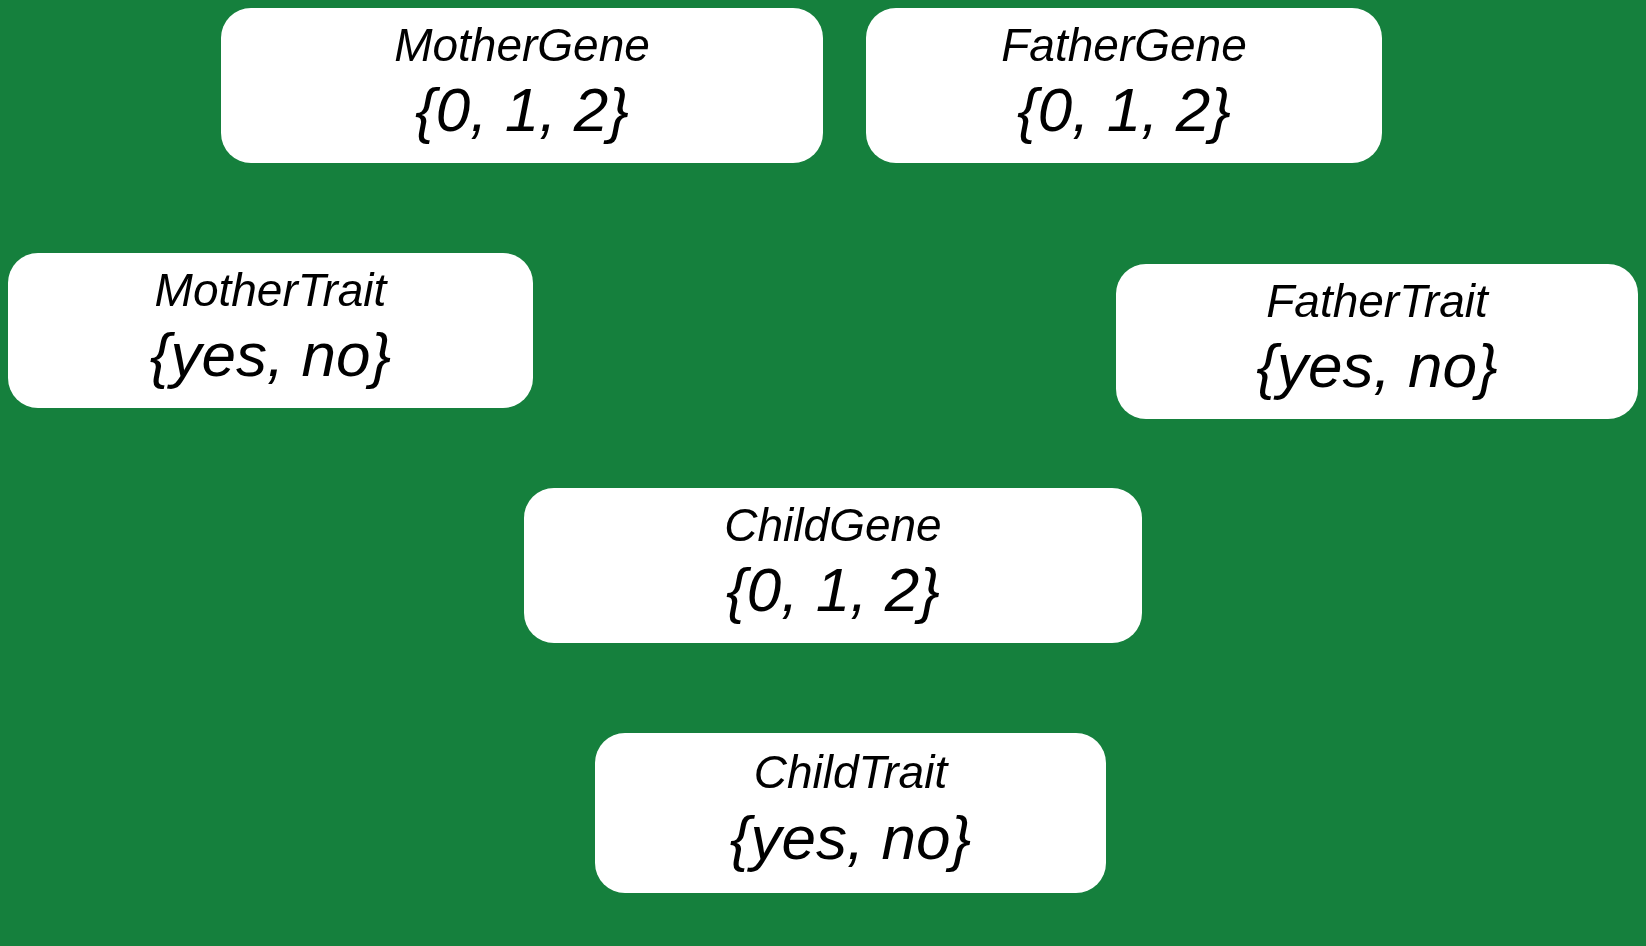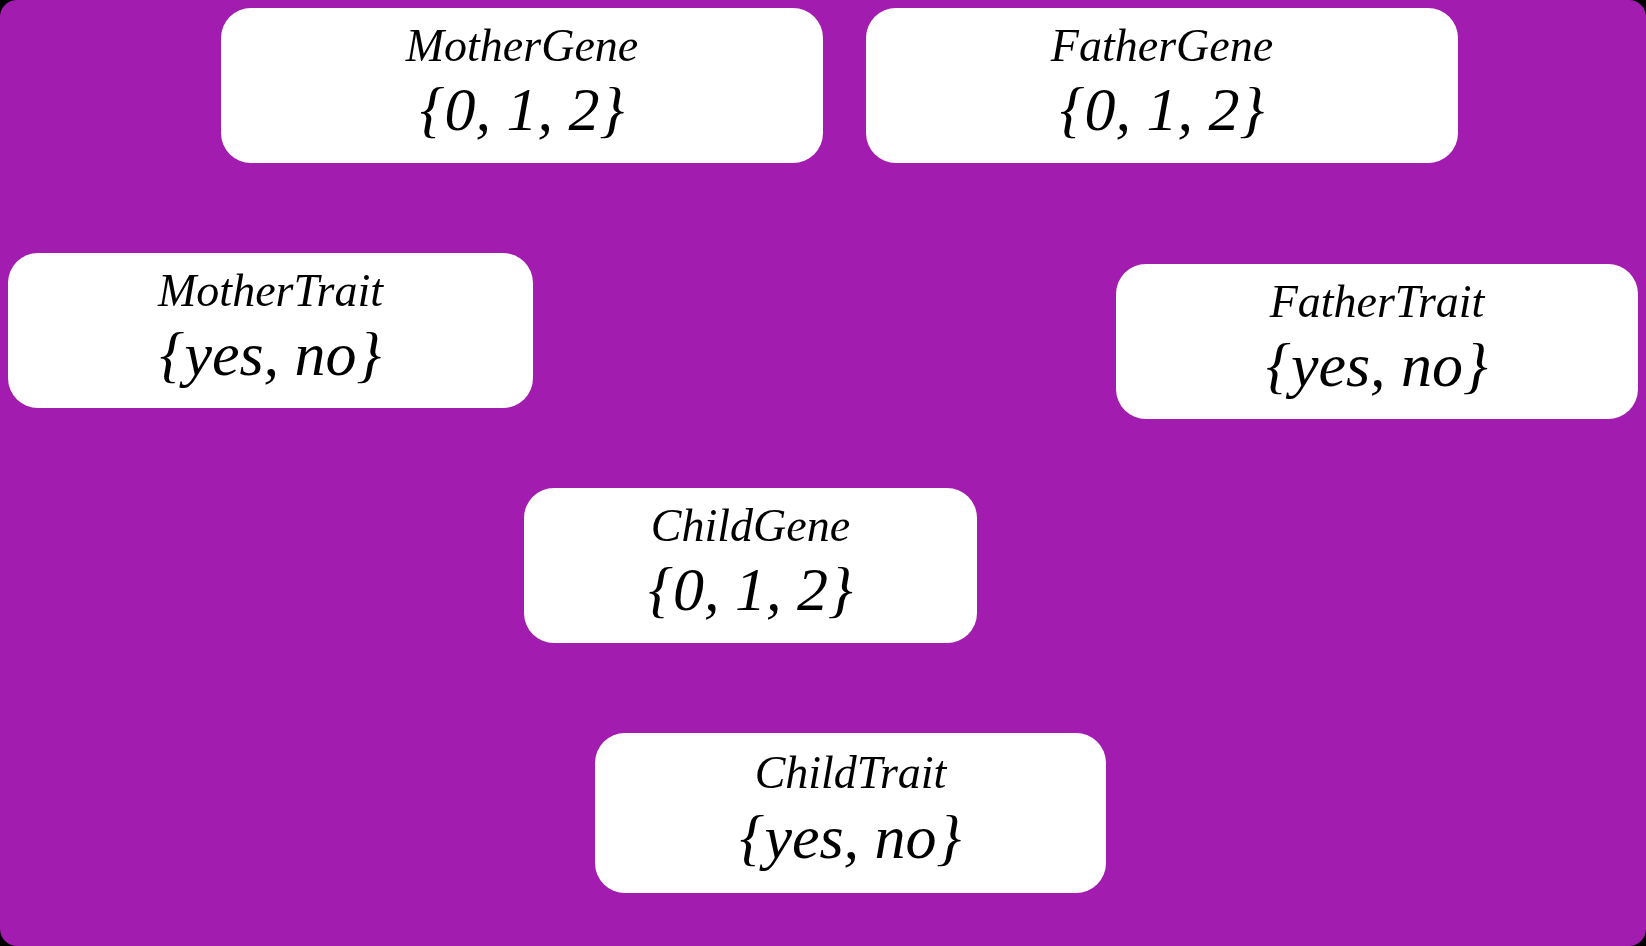--- a/index.html
+++ b/index.html
@@ -5,24 +5,23 @@
 <style>
   html, body {
     margin: 0;
     padding: 0;
     background: #000000;
   }
   #canvas {
     position: relative;
     width: 1646px;
     height: 946px;
-    background: #a21caf;
+    background: #15803d;
     overflow: hidden;
-    font-family: Liberation Serif, serif;
-    border-radius: 17px;
+    font-family: Liberation Sans, sans-serif;
   }
   .node {
     position: absolute;
     box-sizing: border-box;
     background: #ffffff;
     border-radius: 30px;
     display: flex;
     flex-direction: column;
     align-items: center;
     justify-content: center;
@@ -41,24 +40,24 @@
   }
   .node-domain {
     display: block;
     font-size: 62px;
     font-style: italic;
     white-space: nowrap;
     margin-top: 2px;
   }
   
   #node-mother-gene  { left: 221px; top: 8px;   width: 602px; height: 155px; }
-  #node-father-gene  { left: 866px; top: 8px;   width: 592px; height: 155px; }
+  #node-father-gene  { left: 866px; top: 8px;   width: 516px; height: 155px; }
   #node-mother-trait { left: 8px;   top: 253px; width: 525px; height: 155px; }
   #node-father-trait { left: 1116px;top: 253px; width: 522px; height: 155px; margin-top: 11px; }
-  #node-child-gene   { left: 524px; top: 488px; width: 453px; height: 155px; }
+  #node-child-gene   { left: 524px; top: 488px; width: 618px; height: 155px; }
   #node-child-trait  { left: 583px; top: 733px; width: 511px; height: 160px; margin-left: 12px; }
 </style>
 </head>
 <body>
 
 <div id="canvas">
 
   <div class="node" id="node-mother-gene">
     <span class="node-name">MotherGene</span>
     <span class="node-domain">{0, 1, 2}</span>

